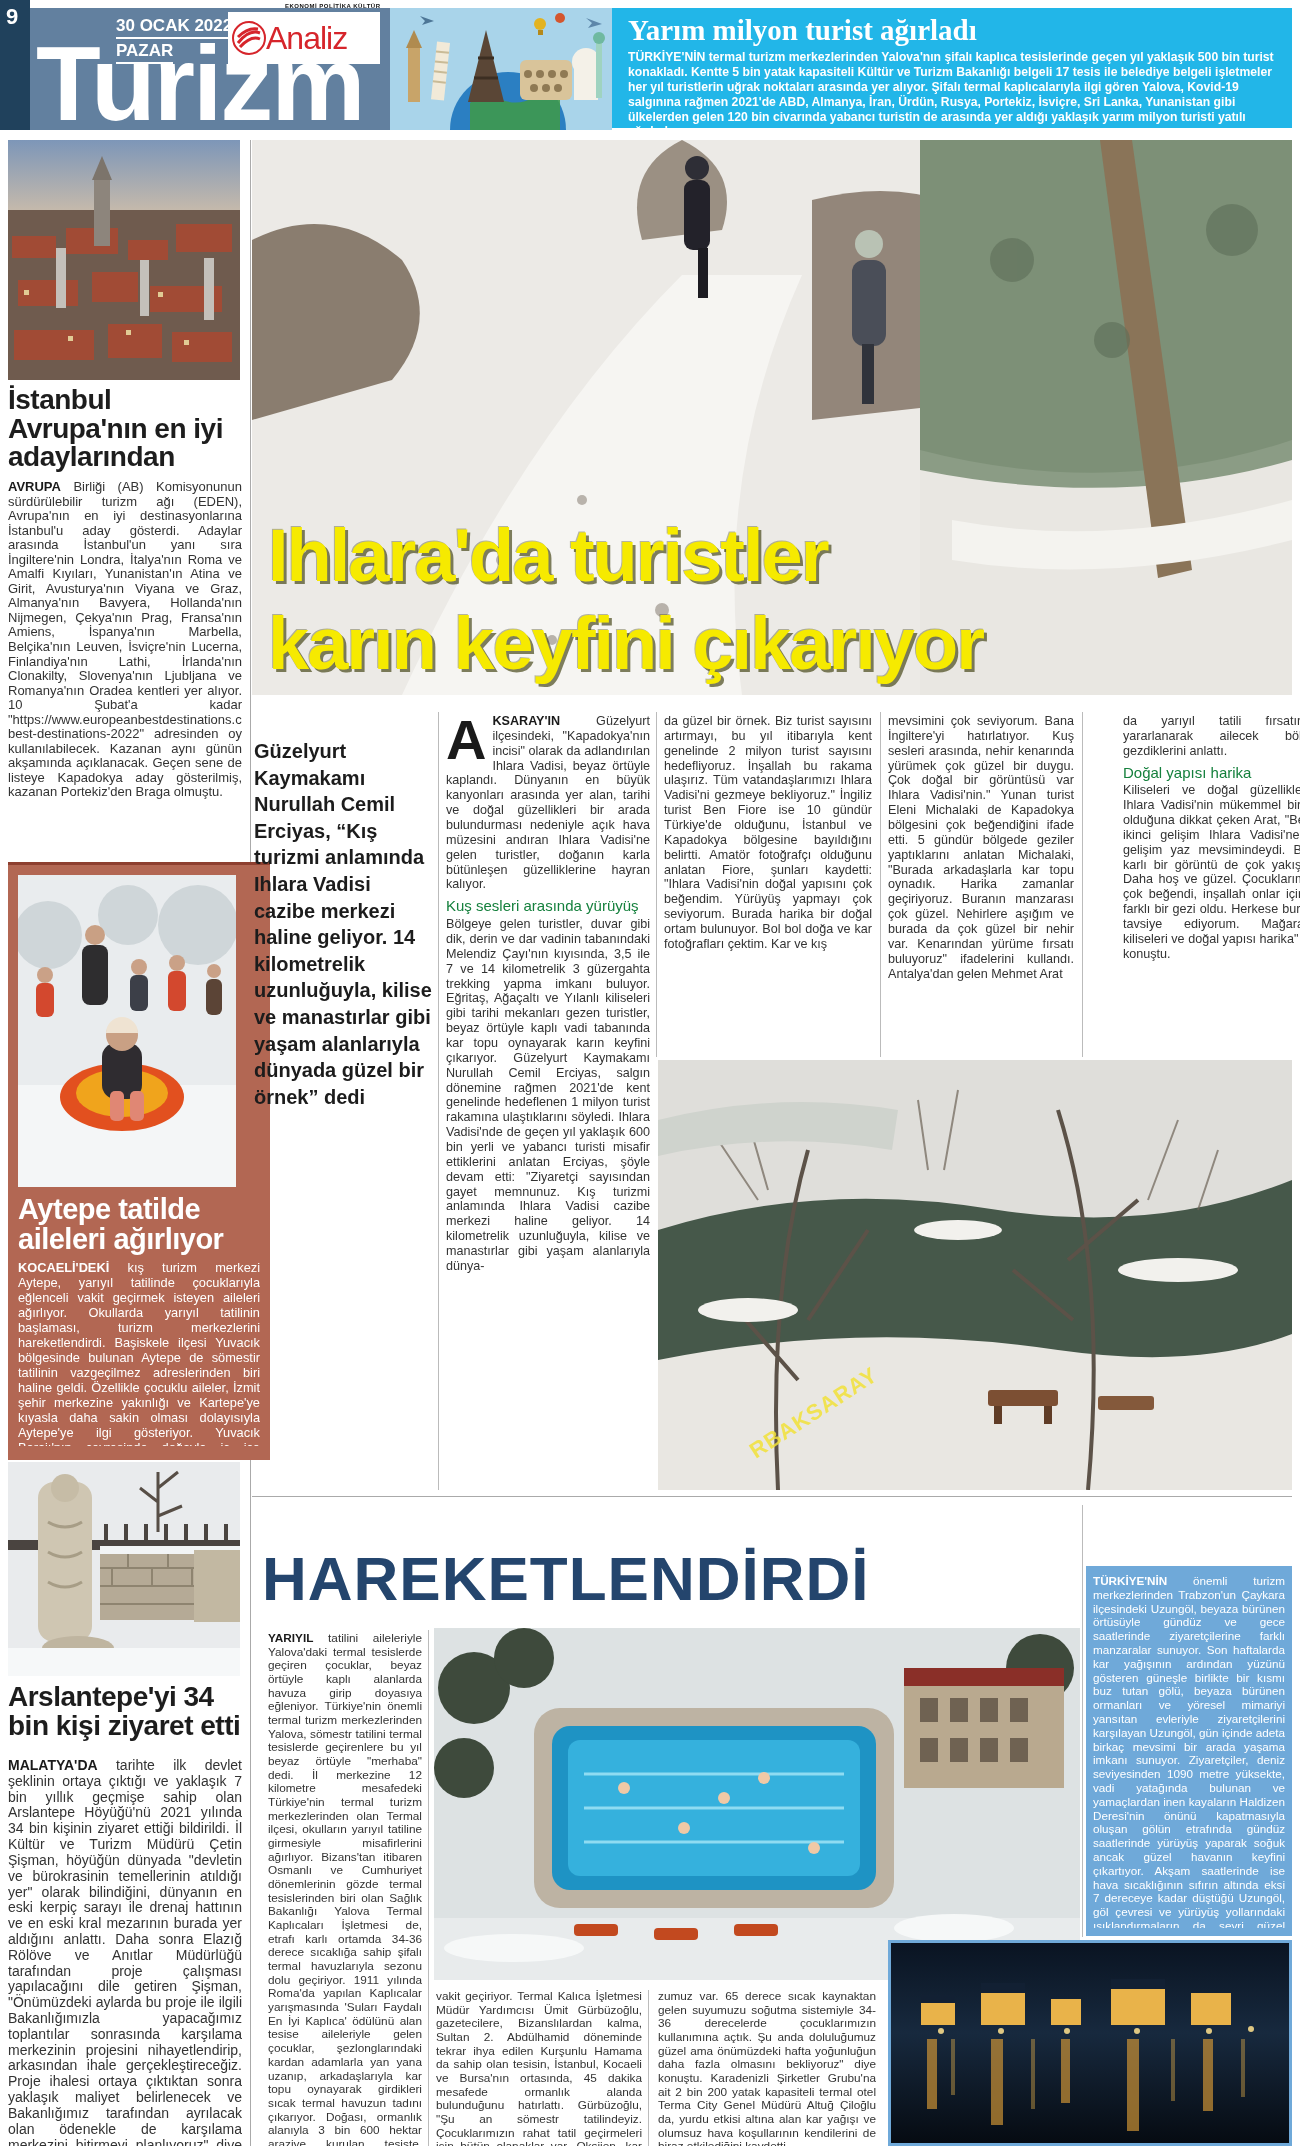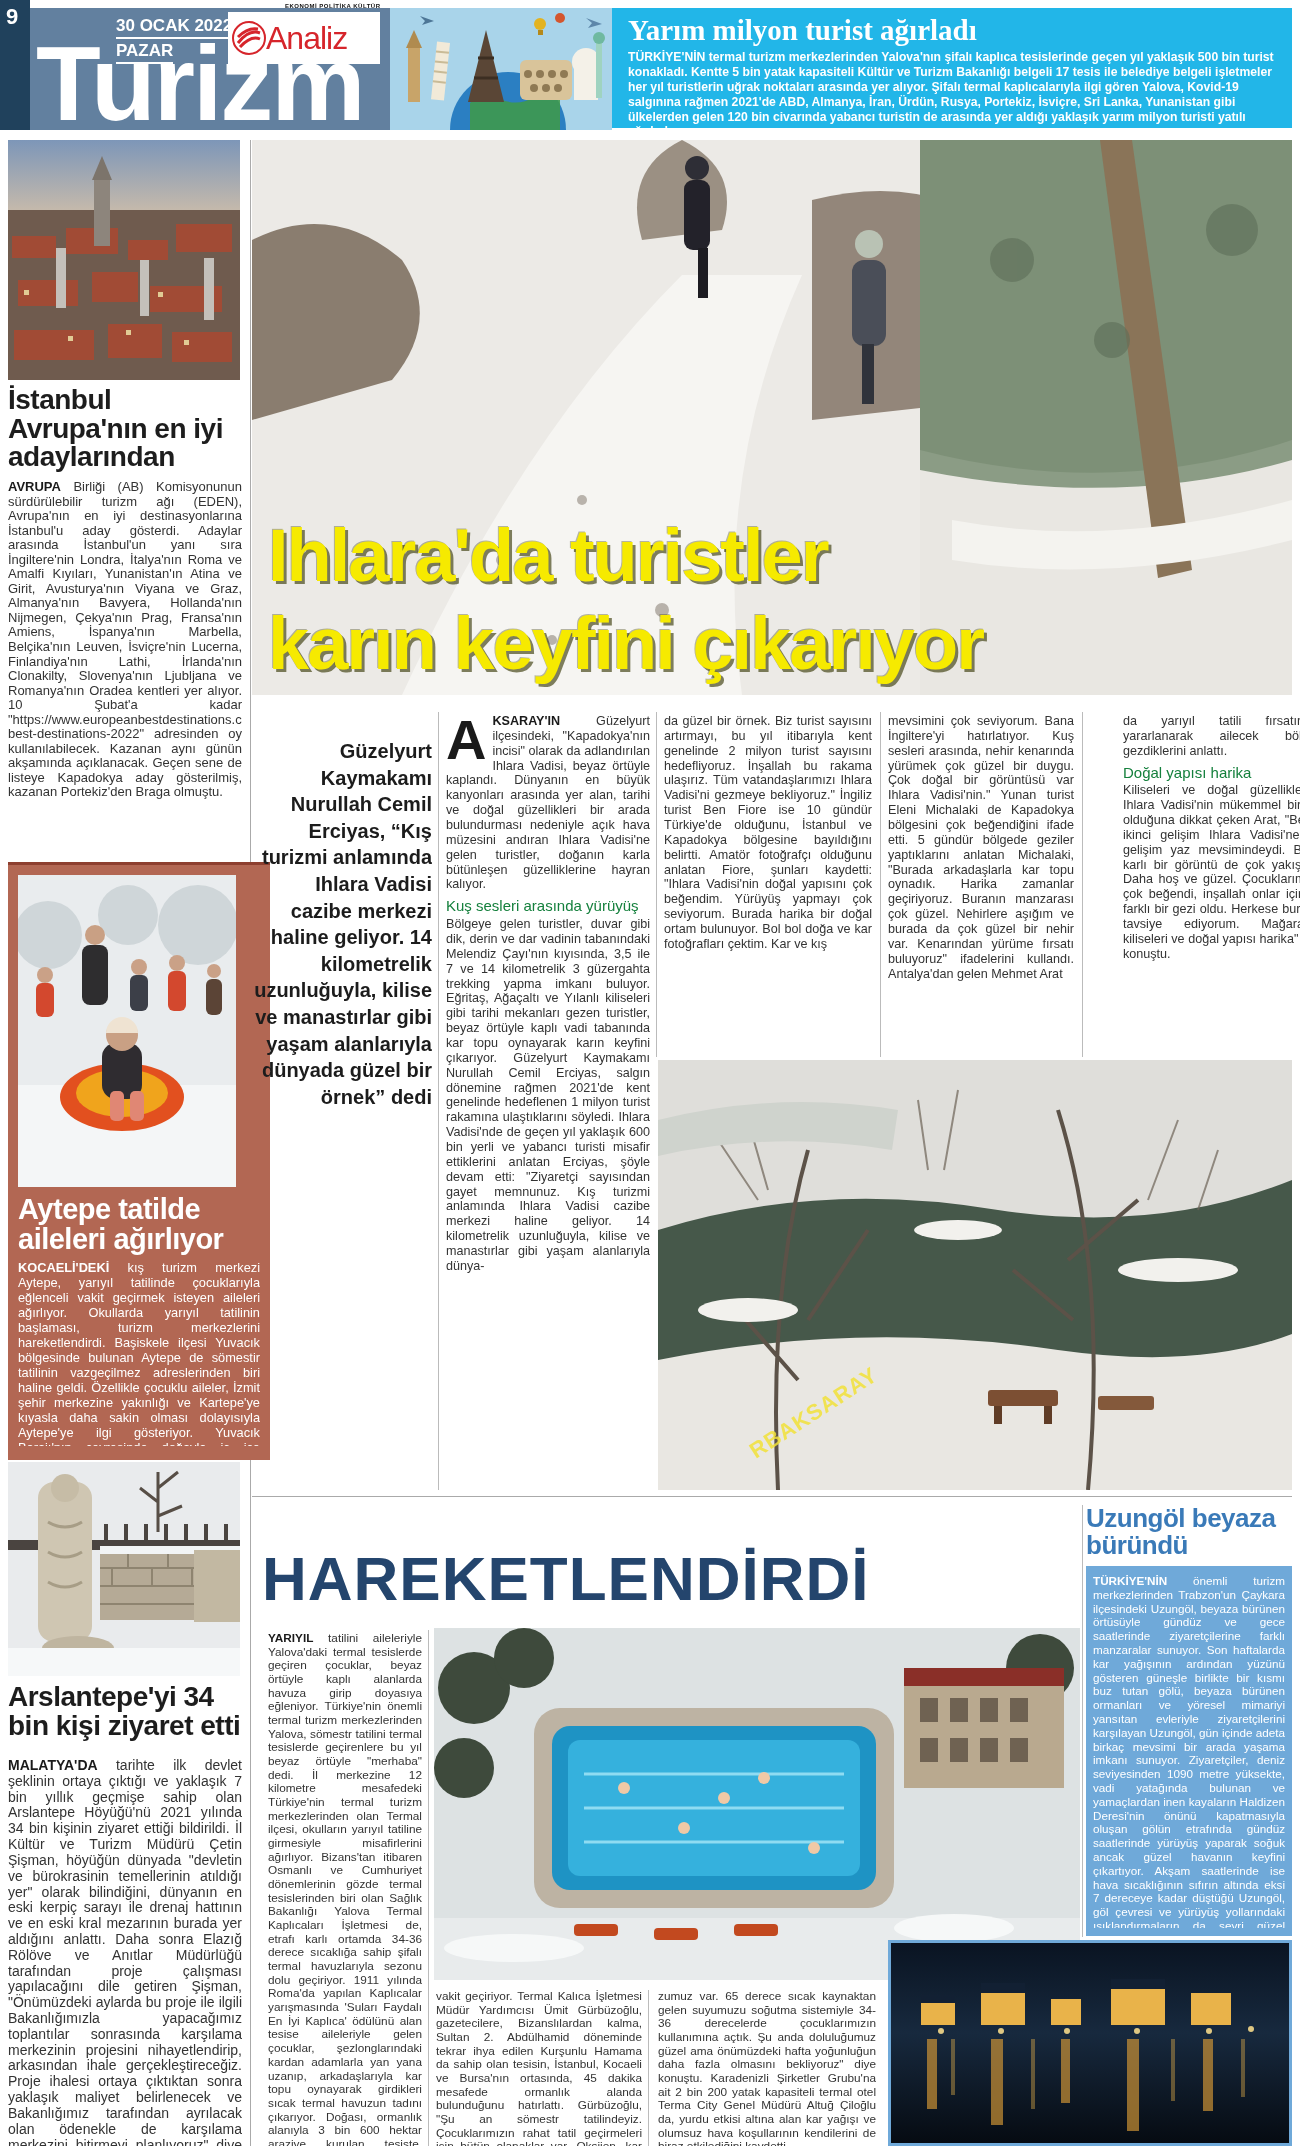--- a/index.html
+++ b/index.html
@@ -22,21 +22,21 @@
   .date-line{display:block;color:#fff;font-weight:bold;font-size:17px;border-bottom:2px solid #fff;padding-bottom:1px;margin-bottom:2px;width:max-content;}
   .analiz-box{left:228px;top:12px;width:152px;height:52px;background:#fff;display:flex;align-items:center;padding:2px 6px 2px 4px;box-sizing:border-box;}
   .analiz-tag{position:absolute;left:285px;top:3px;font-size:6px;color:#111;font-weight:bold;letter-spacing:.5px;}
   .analiz-word{color:#d6252b;font-weight:normal;font-size:32px;letter-spacing:-1px;line-height:1;}
   .cyan-box{left:612px;top:8px;width:680px;height:120px;background:#22b6e8;box-sizing:border-box;padding:8px 16px;color:#fff;}
   .cyan-h{font-size:29px;font-weight:bold;margin:0 0 5px 0;line-height:1;font-family:Liberation Serif, serif;}
   .cyan-b{font-size:12.2px;font-weight:bold;line-height:1.22;text-align:left;}
   
   .yellow-h{position:absolute;color:#f6ea00;font-weight:bold;font-size:74px;line-height:.96;letter-spacing:-2px;
             text-shadow:3px 3px 0 rgba(60,60,10,.65),-1px -1px 0 rgba(60,60,10,.35);white-space:nowrap;}
-  .pullquote{font-size:20px;font-weight:bold;color:#1c1c1c;text-align:right;line-height:1.33;}
+  .pullquote{font-size:20px;font-weight:bold;color:#1c1c1c;text-align:left;line-height:1.33;}
   
   .aytepe-box{left:8px;top:862px;width:262px;height:598px;background:#b26753;box-sizing:border-box;padding:10px;}
   .aytepe-h{color:#fff;font-weight:bold;font-size:29px;line-height:1.02;letter-spacing:-.5px;margin:8px 0 7px 0;}
   .aytepe-b{color:#fff;font-size:12.8px;line-height:1.17;text-align:justify;overflow:hidden;}
   
   .bot-h1{position:absolute;left:262px;top:1502px;font-size:47px;font-weight:bold;color:#24456d;line-height:1;letter-spacing:-1px;}
   .bot-h2{position:absolute;left:262px;top:1548px;font-size:62px;font-weight:bold;color:#24456d;line-height:1;letter-spacing:1px;}
   
   .uzun-h{position:absolute;left:1086px;top:1505px;width:206px;font-size:26px;font-weight:bold;color:#3a7ab8;line-height:1.05;letter-spacing:-.5px;}
   .uzun-box{position:absolute;left:1086px;top:1566px;width:206px;height:370px;background:#6fa9d9;box-sizing:border-box;padding:8px 7px;}
@@ -420,21 +420,20 @@
       </g>
       <g opacity=".4" fill="#e9b34a">
           <rect x="60" y="96" width="4" height="56"></rect>
           <rect x="140" y="96" width="4" height="70"></rect>
           <rect x="280" y="96" width="4" height="62"></rect>
           <rect x="350" y="96" width="4" height="58"></rect>
         </g>
     </svg>
   </div>
 
-  <div class="uzun-h">Uzungöl beyaza büründü</div>
   <div class="uzun-box">
     <div class="uzun-b">
       <b>TÜRKİYE'NİN</b>
       <span>önemli turizm merkezlerinden Trabzon'un Çaykara ilçesindeki Uzungöl, beyaza bürünen örtüsüyle gündüz ve gece saatlerinde ziyaretçilerine farklı manzaralar sunuyor. Son haftalarda kar yağışının ardından yüzünü gösteren güneşle birlikte bir kısmı buz tutan gölü, beyaza bürünen ormanları ve yöresel mimariyi yansıtan evleriyle ziyaretçilerini karşılayan Uzungöl, gün içinde adeta birkaç mevsimi bir arada yaşama imkanı sunuyor. Ziyaretçiler, deniz seviyesinden 1090 metre yüksekte, vadi yatağında bulunan ve yamaçlardan inen kayaların Haldizen Deresi'nin önünü kapatmasıyla oluşan gölün etrafında gündüz saatlerinde yürüyüş yaparak soğuk ancak güzel havanın keyfini çıkartıyor. Akşam saatlerinde ise hava sıcaklığının sıfırın altında eksi 7 dereceye kadar düştüğü Uzungöl, göl çevresi ve yürüyüş yollarındaki ışıklandırmaların da seyri güzel manzaralar oluşturuyor.</span>
     </div>
   </div>
 
 </div>
 
 </body></html>

